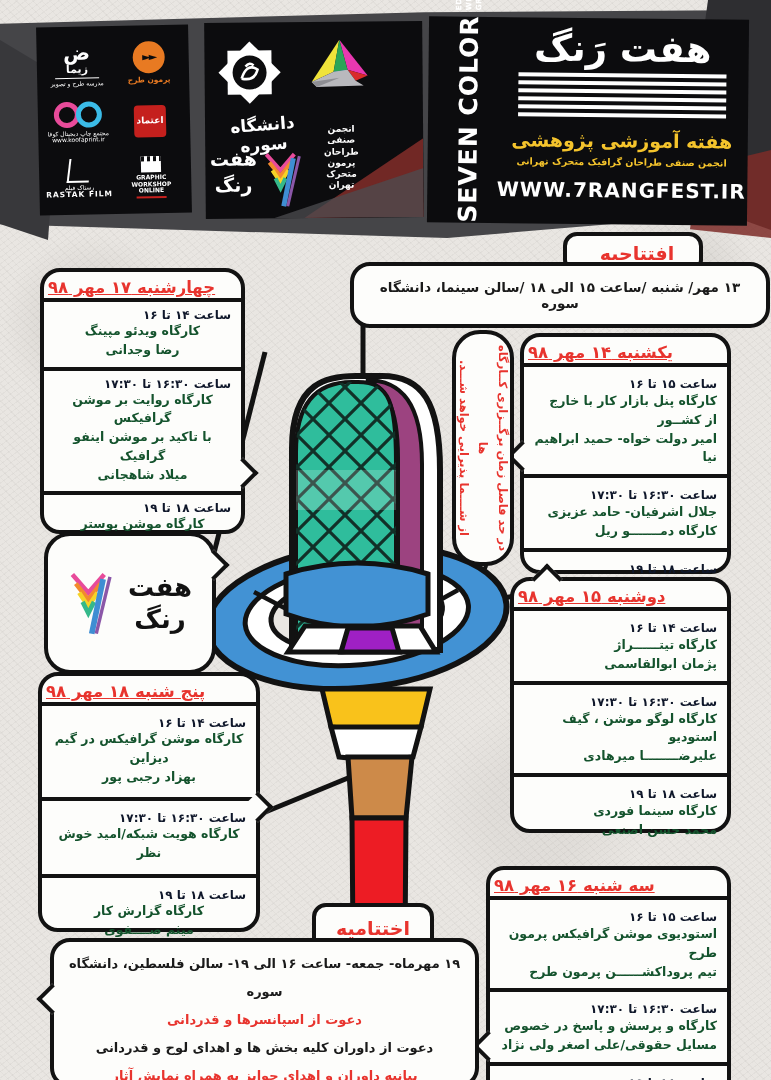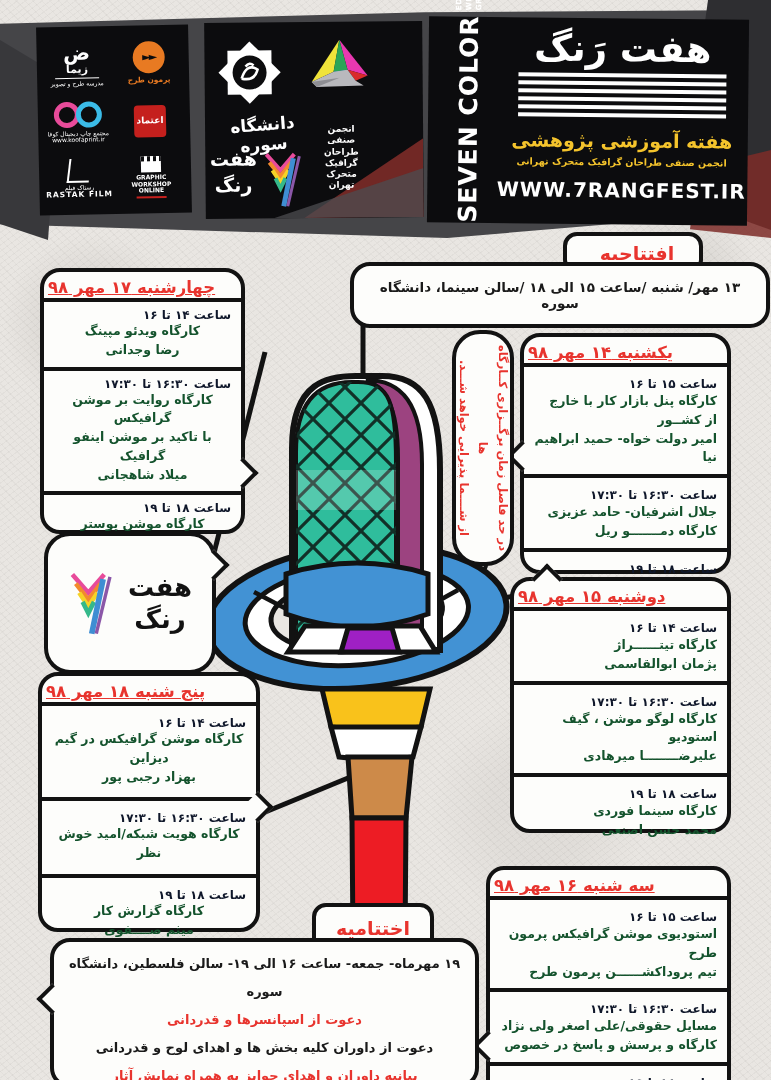--- a/index.html
+++ b/index.html
@@ -235,21 +235,21 @@
       <polyline points="6,12 17,26 28,12" fill="none" stroke="#f28a2e" stroke-width="4"></polyline>
       <polyline points="9,20 17,32 25,20" fill="none" stroke="#f5d327" stroke-width="4"></polyline>
       <polyline points="12,28 17,38 22,28" fill="none" stroke="#35b98a" stroke-width="4"></polyline>
       <polyline points="30,8 20,56" fill="none" stroke="#3f8ed3" stroke-width="5"></polyline>
       <polyline points="36,6 24,56" fill="none" stroke="#8b57a8" stroke-width="3"></polyline>
     </svg>
     <div class="abs org-words">
       <div>انجمن</div>
       <div>صنفی</div>
       <div>طراحان</div>
-      <div>گرافیک</div>
+      <div>پرمون</div>
       <div>متحرک</div>
       <div>تهران</div>
     </div>
   </div>
 
   <div id="panel-right" class="abs panel">
     <div class="sc-wrap">
       <div class="sc-title">SEVEN COLOR</div>
       <div class="sc-sub">
         <div>EDUCATIONAL AND RESEARCH</div>
@@ -385,22 +385,22 @@
   <div class="bubble day" style="left:486px;top:866px;width:237px;height:246px;border-radius:18px;">
     <div class="tail tail-l" style="top:165px;"></div>
     <div class="title">سه شنبه ۱۶ مهر ۹۸</div>
     <div class="sec">
       <span class="time">ساعت ۱۵ تا ۱۶</span>
       <div class="ln">استودیوی موشن گرافیکس پرمون طرح</div>
       <div class="ln">تیم پروداکشــــــن پرمون طرح</div>
     </div>
     <div class="sec">
       <span class="time">ساعت ۱۶:۳۰ تا ۱۷:۳۰</span>
+      <div class="ln">کارگاه و پرسش و پاسخ در خصوص</div>
       <div class="ln">مسایل حقوقی/علی اصغر ولی نژاد</div>
-      <div class="ln">کارگاه و پرسش و پاسخ در خصوص</div>
     </div>
     <div class="sec">
       <span class="time">ساعت ۱۸ تا ۱۹</span>
       <div class="ln">کارگاه طراحی فلت موشن/استودیو بومرنگ</div>
       
     </div>
   </div>
 
   <div class="tab" style="left:312px;top:903px;width:114px;height:42px;font-size:19px;">اختتامیه</div>
   <div class="bubble close-body" style="left:50px;top:938px;width:393px;height:126px;">

